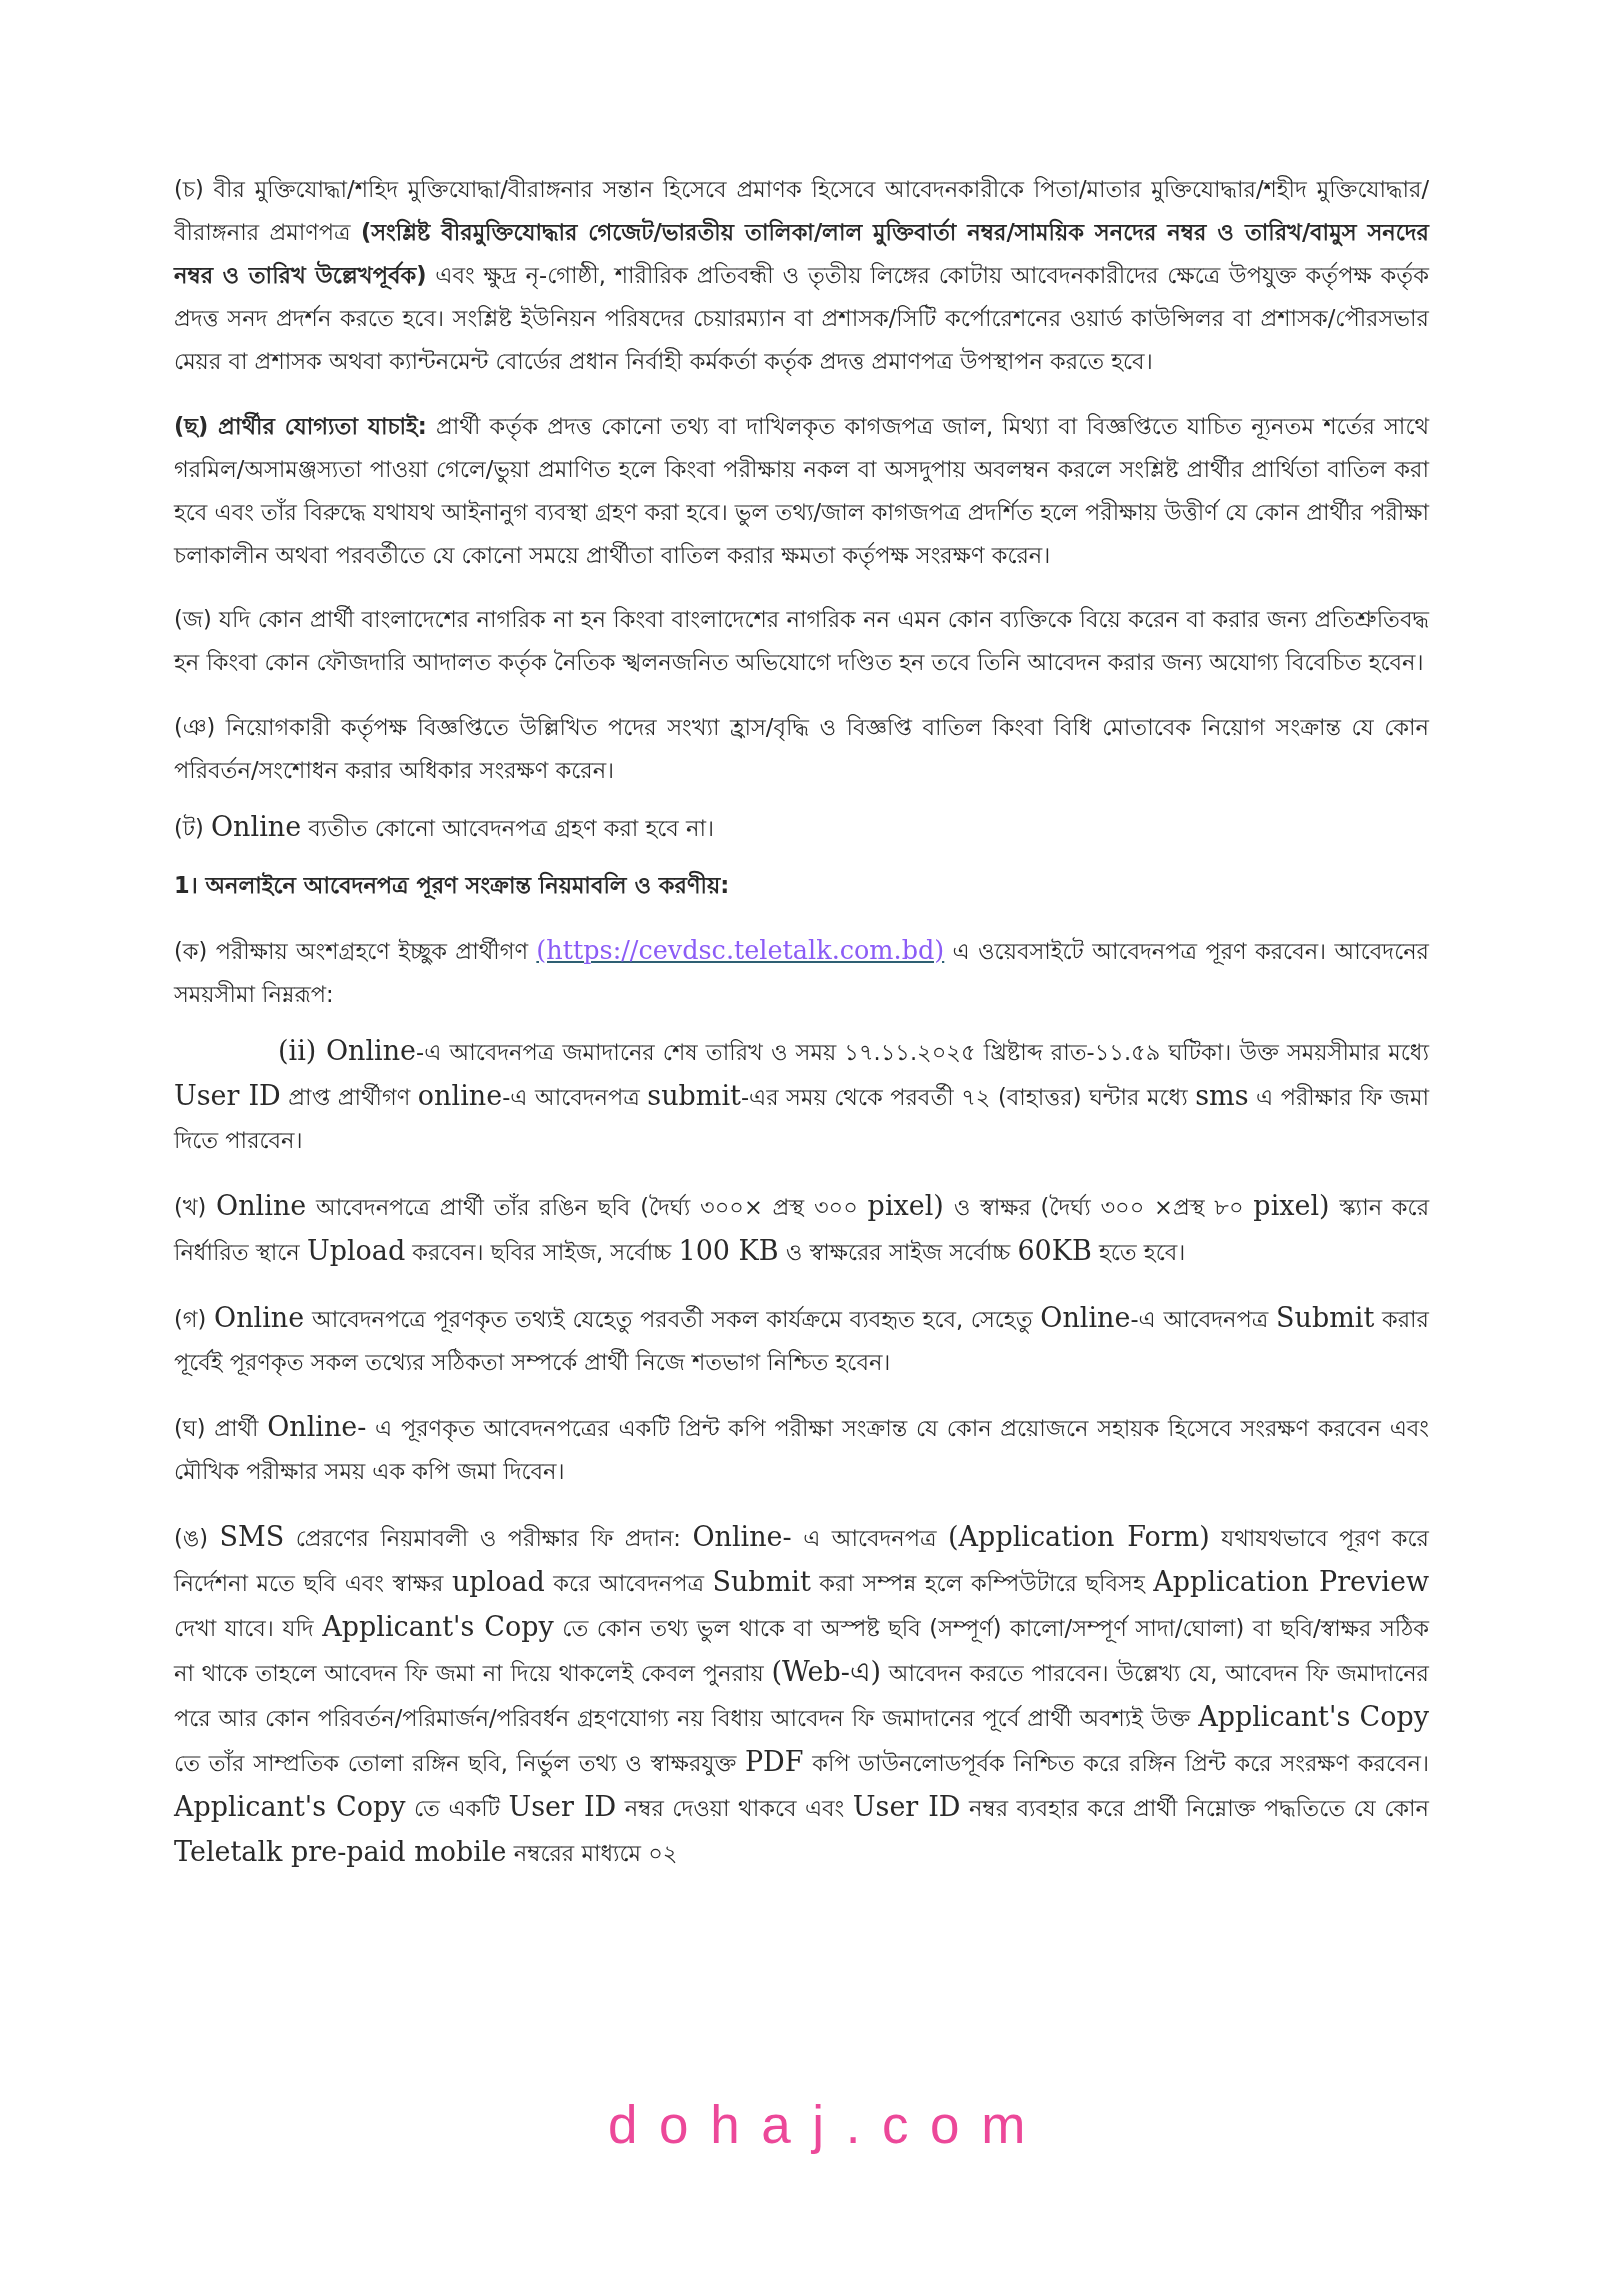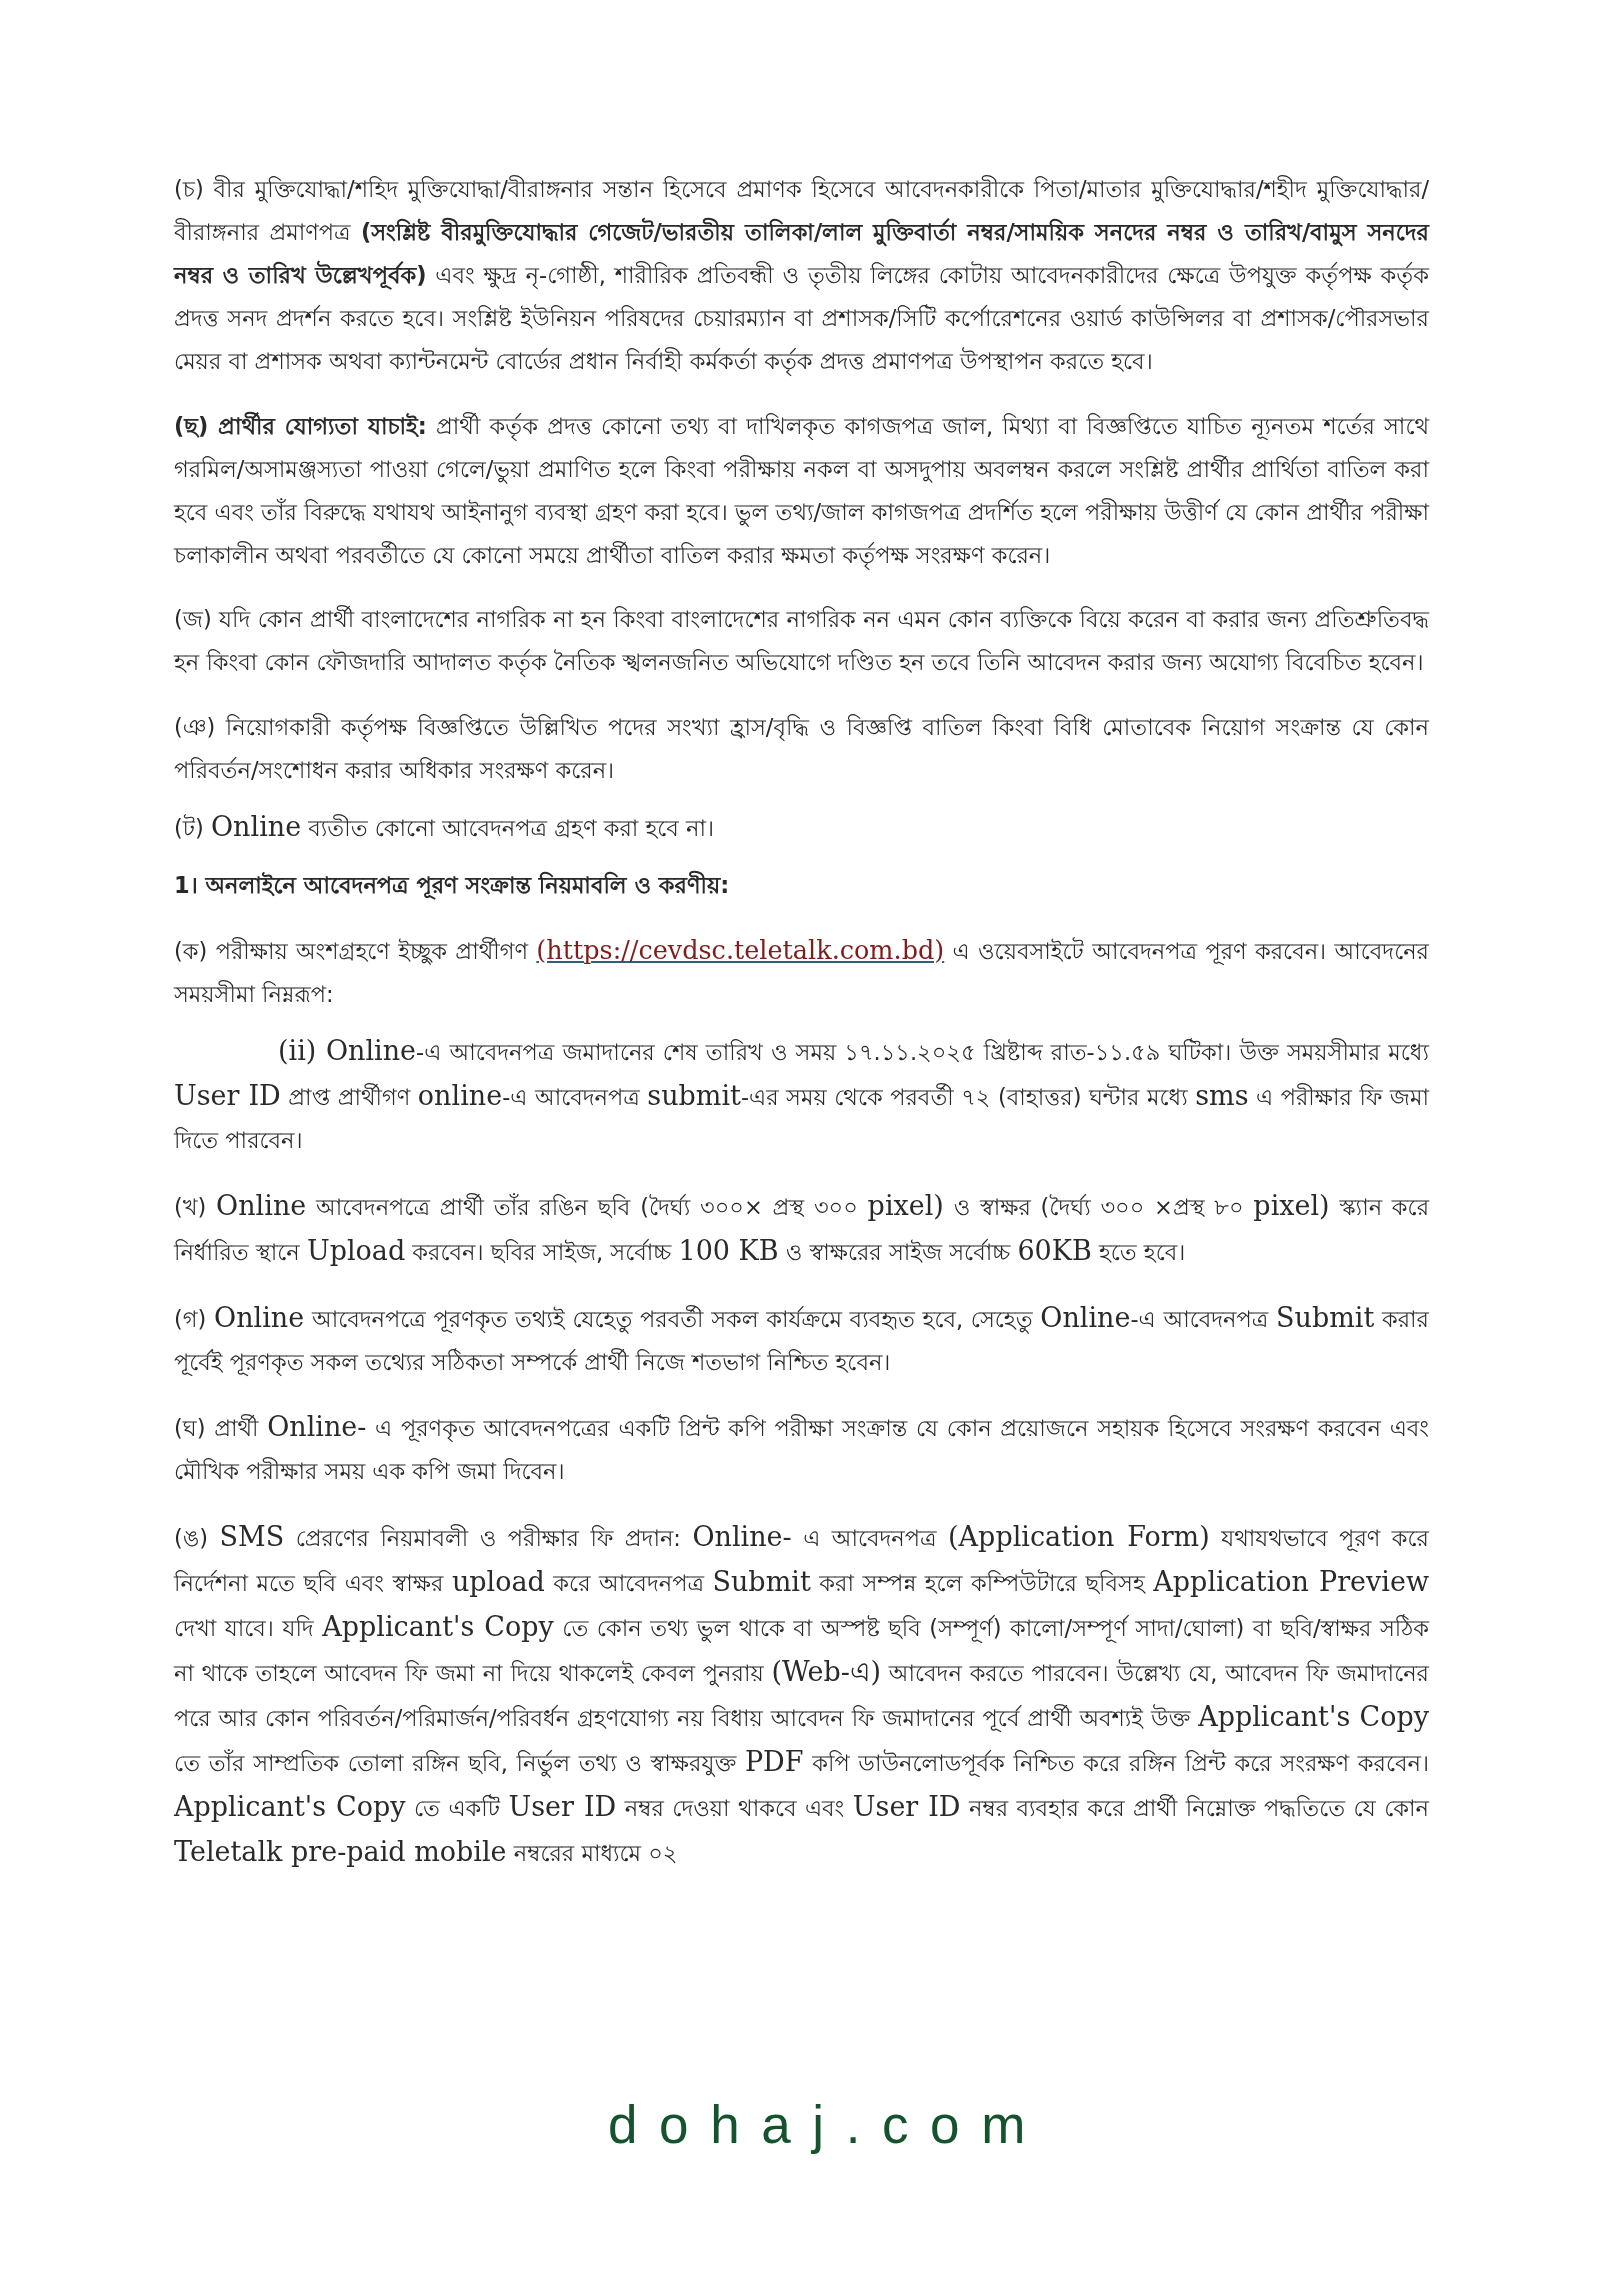--- a/index.html
+++ b/index.html
@@ -9,21 +9,21 @@
   }
   .page {
     position: absolute; left: 174px; top: 168px; width: 1255px;
     font-size: 22.5px; line-height: 43px; text-align: justify;
   }
   .para { margin: 0 0 21.6px 0; }
   .para.tight { margin-bottom: 13.7px; }
   .b { font-weight: bold; }
   .latin { font-family: "DejaVu Serif", serif; font-size: 27px; }
   .indent { text-indent: 104px; }
-  .link { font-family: "DejaVu Serif", serif; font-size: 25.5px; color: #7f1d1d; text-decoration: underline; text-decoration-color: #2e5f73; }
+  .link { font-family: "DejaVu Serif", serif; font-size: 25.5px; color: #8b5cf6; text-decoration: underline; text-decoration-color: #2e5f73; }
   .heading { font-weight: bold; margin: 0 0 21.6px 0; }
   .watermark {
     position: absolute; left: 608px; top: 2098px;
     font-family: "Liberation Sans", sans-serif; font-size: 53px;
     color: #ff0000; letter-spacing: 21.6px; line-height: 53px;
   }
 </style>
 </head>
 <body>
 
@@ -67,14 +67,14 @@
 
   <p class="para">
     <span>(ঘ) প্রার্থী </span><span class="latin">Online-</span><span> এ পূরণকৃত আবেদনপত্রের একটি প্রিন্ট কপি পরীক্ষা সংক্রান্ত যে কোন প্রয়োজনে সহায়ক হিসেবে সংরক্ষণ করবেন এবং মৌখিক পরীক্ষার সময় এক কপি জমা দিবেন।</span>
   </p>
 
   <p class="para">
     <span>(ঙ) </span><span class="latin">SMS</span><span> প্রেরণের নিয়মাবলী ও পরীক্ষার ফি প্রদান: </span><span class="latin">Online-</span><span> এ আবেদনপত্র </span><span class="latin">(Application Form)</span><span> যথাযথভাবে পূরণ করে নির্দেশনা মতে ছবি এবং স্বাক্ষর </span><span class="latin">upload</span><span> করে আবেদনপত্র </span><span class="latin">Submit</span><span> করা সম্পন্ন হলে কম্পিউটারে ছবিসহ </span><span class="latin">Application Preview</span><span> দেখা যাবে। যদি </span><span class="latin">Applicant's Copy</span><span> তে কোন তথ্য ভুল থাকে বা অস্পষ্ট ছবি (সম্পূর্ণ) কালো/সম্পূর্ণ সাদা/ঘোলা) বা ছবি/স্বাক্ষর সঠিক না থাকে তাহলে আবেদন ফি জমা না দিয়ে থাকলেই কেবল পুনরায় </span><span class="latin">(Web-এ)</span><span> আবেদন করতে পারবেন। উল্লেখ্য যে, আবেদন ফি জমাদানের পরে আর কোন পরিবর্তন/পরিমার্জন/পরিবর্ধন গ্রহণযোগ্য নয় বিধায় আবেদন ফি জমাদানের পূর্বে প্রার্থী অবশ্যই উক্ত </span><span class="latin">Applicant's Copy</span><span> তে তাঁর সাম্প্রতিক তোলা রঙ্গিন ছবি, নির্ভুল তথ্য ও স্বাক্ষরযুক্ত </span><span class="latin">PDF</span><span> কপি ডাউনলোডপূর্বক নিশ্চিত করে রঙ্গিন প্রিন্ট করে সংরক্ষণ করবেন। </span><span class="latin">Applicant's Copy</span><span> তে একটি </span><span class="latin">User ID</span><span> নম্বর দেওয়া থাকবে এবং </span><span class="latin">User ID</span><span> নম্বর ব্যবহার করে প্রার্থী নিম্নোক্ত পদ্ধতিতে যে কোন </span><span class="latin">Teletalk pre-paid mobile</span><span> নম্বরের মাধ্যমে ০২</span>
   </p>
 </div>
 
-<div class="watermark" style="color: #14532d;">dohaj.com</div>
+<div class="watermark" style="color: #ec4899;">dohaj.com</div>
 
 
 </body></html>

